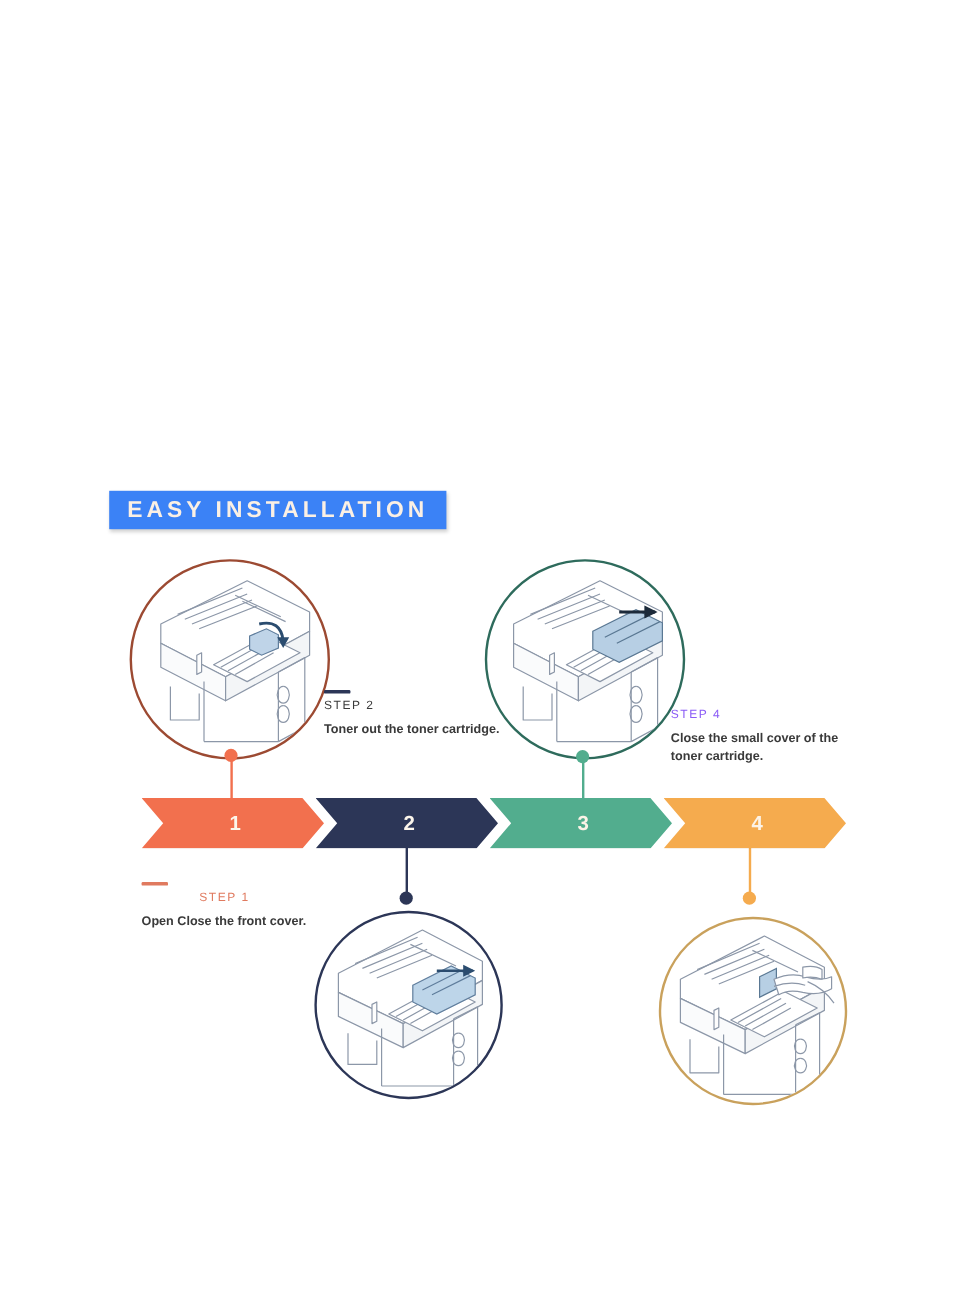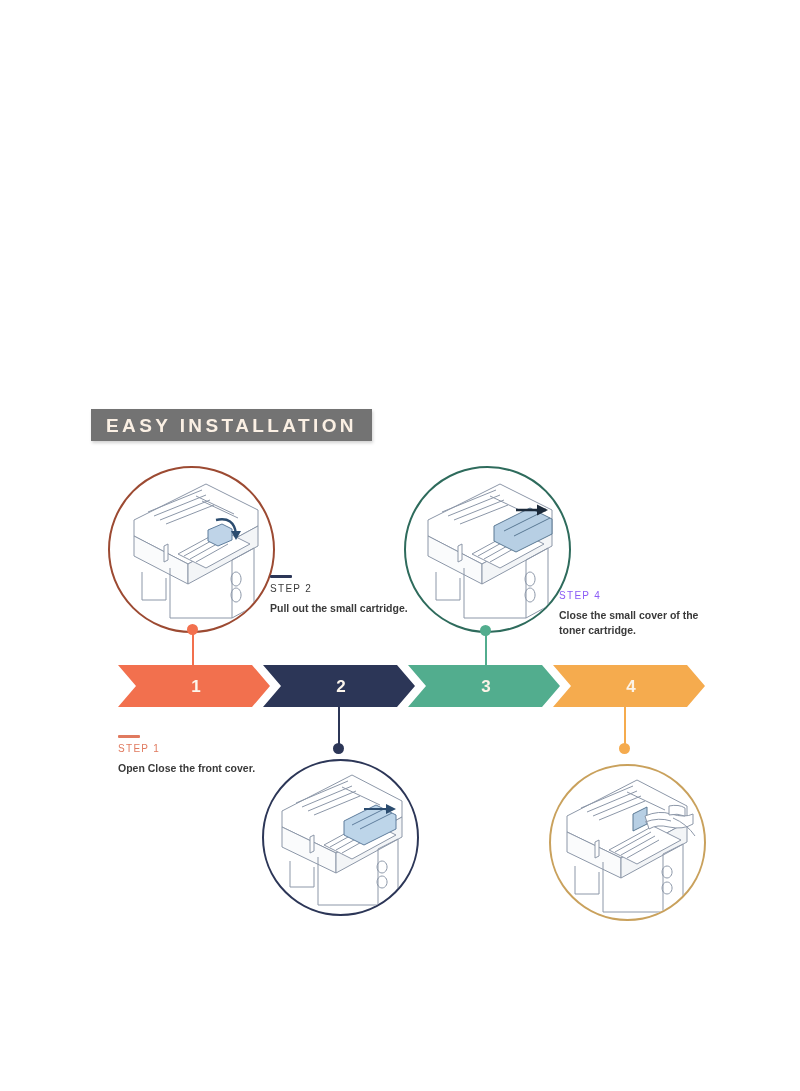--- a/index.html
+++ b/index.html
@@ -6,21 +6,21 @@
   body{
     width:800px;height:1091px;background:#ffffff;
     font-family:"Liberation Sans", sans-serif;
     position:relative;overflow:hidden;
   }
   .stage{position:absolute;left:0;top:0;width:800px;height:1091px;}
 
   
   .banner{
     position:absolute;left:91px;top:409px;width:281px;height:32px;
-    background:#737373;
+    background:#3b82f6;
     display:flex;align-items:center;justify-content:center;
     box-shadow:1px 2px 3px rgba(0,0,0,.18);
   }
   .banner-text{
     color:#FBF0E4;font-size:19px;font-weight:bold;letter-spacing:3.4px;
     white-space:nowrap;line-height:1;
   }
 
   
   .ribbon{position:absolute;left:118px;top:665px;width:580px;height:42px;}
@@ -61,21 +61,21 @@
   .step-dash{width:22px;height:3px;margin-bottom:5px;border-radius:1px;}
   .step-title{
     font-size:10px;letter-spacing:1.3px;line-height:1.1;margin-bottom:7px;
     font-weight:normal;
   }
   .step-body{
     font-size:10.5px;font-weight:bold;color:#3A3A3A;line-height:1.45;
   }
   .s1{left:118px;top:735px;}
   .s1 .step-dash{background:#E07A5F;}
-  .s1 .step-title{color:#E07A5F;}
+  .s1 .step-title{color:#E07A5F;margin-left:48px;}
   .s2{left:270px;top:575px;}
   .s2 .step-dash{background:#2C3657;}
   .s2 .step-title{color:#3A3A3A;}
   .s3{left:417px;top:735px;}
   .s3 .step-dash{background:#52AD8E;}
   .s3 .step-title{color:#52AD8E;}
   .s4{left:559px;top:590px;width:160px;}
   .s4 .step-title{color:#8b5cf6;}
 
   
@@ -229,21 +229,21 @@
 
   <div class="step s1">
     <div class="step-dash"></div>
     <div class="step-title">STEP 1</div>
     <div class="step-body">Open Close the front cover.</div>
   </div>
 
   <div class="step s2">
     <div class="step-dash"></div>
     <div class="step-title">STEP 2</div>
-    <div class="step-body">Pull out the small cartridge.</div>
+    <div class="step-body">Toner out the toner cartridge.</div>
   </div>
 
 
   <div class="step s4">
     <div class="step-title">STEP 4</div>
     <div class="step-body">Close the small cover of the toner cartridge.</div>
   </div>
 
 </div>
 

